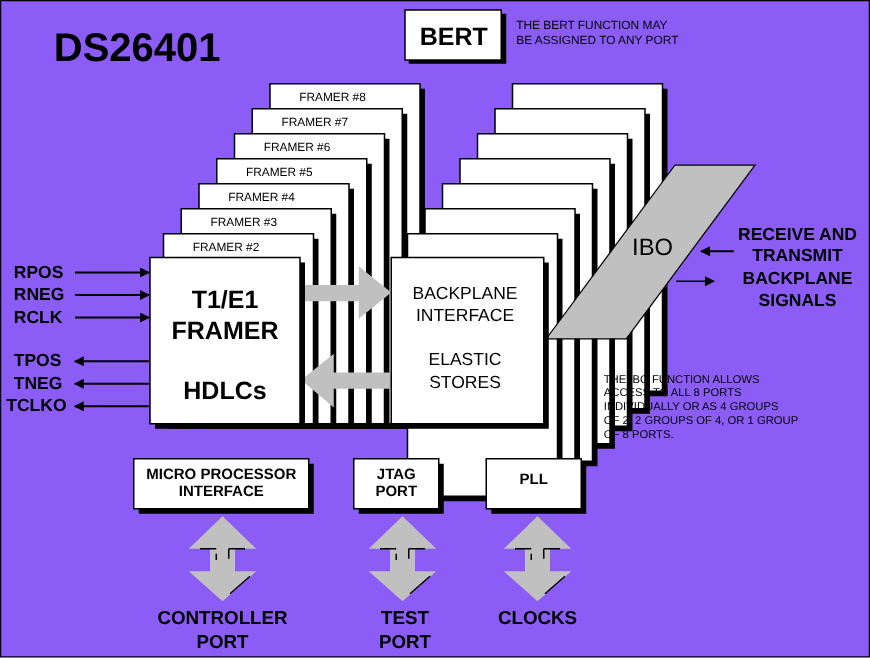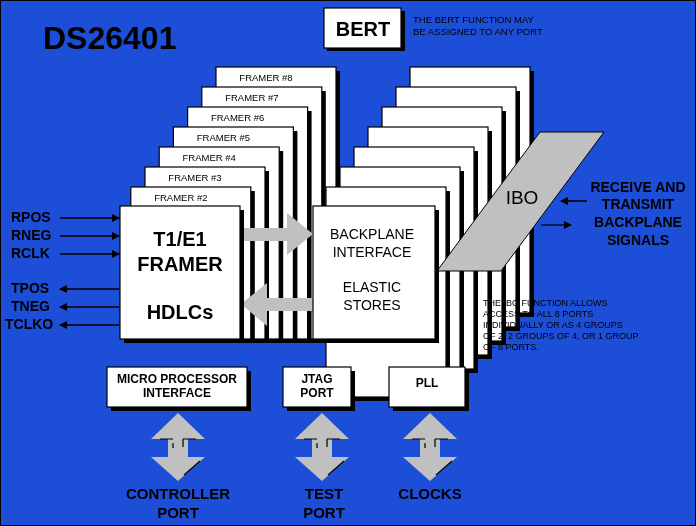--- a/index.html
+++ b/index.html
@@ -1,17 +1,17 @@
 <!DOCTYPE html>
 <html><head>
 <meta charset="utf-8">
 <style>
   html, body { margin:0; padding:0; }
   body { width:696px; height:526px; background:#f0f0f0; font-family:"Liberation Sans", sans-serif; }
-  #canvas { position:relative; width:694px; height:524px; border:1px solid #000; background:#1d4ed8; overflow:hidden; }
+  #canvas { position:relative; width:694px; height:524px; border:1px solid #000; background:#8b5cf6; overflow:hidden; }
   svg text { font-family:"Liberation Sans", sans-serif; }
 </style>
 </head>
 <body>
 
 <div id="canvas">
 <svg width="694" height="524" viewBox="0 0 694 524" xmlns="http://www.w3.org/2000/svg">
   <defs>
     <marker id="ah" markerWidth="8" markerHeight="8" refX="7" refY="4" orient="auto" markerUnits="userSpaceOnUse">
       <path d="M0,0 L8,4 L0,8 Z" fill="#000"></path>

